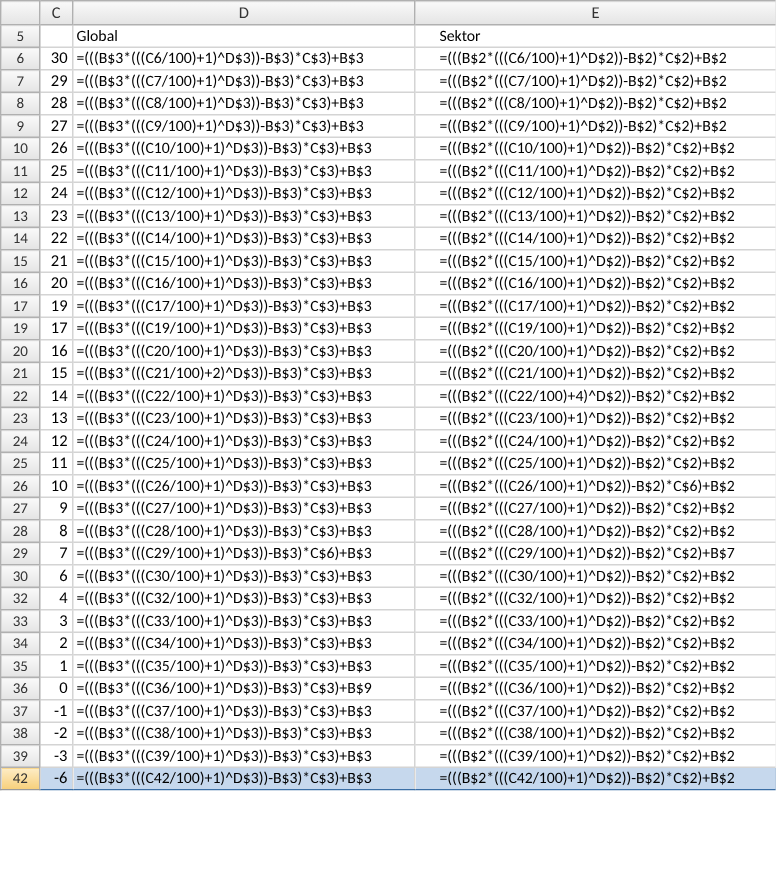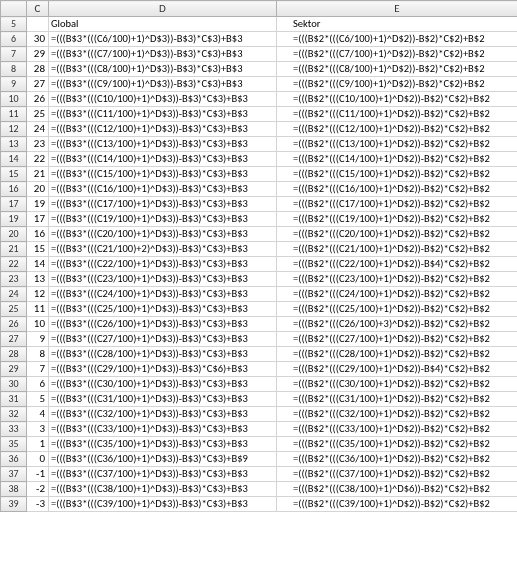--- a/index.html
+++ b/index.html
@@ -178,21 +178,21 @@
       <tr>
         <td class="rowhead">21</td>
         <td class="colC">15</td>
         <td class="colD">=(((B$3*(((C21/100)+2)^D$3))-B$3)*C$3)+B$3</td>
         <td class="colE">=(((B$2*(((C21/100)+1)^D$2))-B$2)*C$2)+B$2</td>
       </tr>
       <tr>
         <td class="rowhead">22</td>
         <td class="colC">14</td>
         <td class="colD">=(((B$3*(((C22/100)+1)^D$3))-B$3)*C$3)+B$3</td>
-        <td class="colE">=(((B$2*(((C22/100)+1)^D$2))-B$4)*C$2)+B$2</td>
+        <td class="colE">=(((B$2*(((C22/100)+4)^D$2))-B$2)*C$2)+B$2</td>
       </tr>
       <tr>
         <td class="rowhead">23</td>
         <td class="colC">13</td>
         <td class="colD">=(((B$3*(((C23/100)+1)^D$3))-B$3)*C$3)+B$3</td>
         <td class="colE">=(((B$2*(((C23/100)+1)^D$2))-B$2)*C$2)+B$2</td>
       </tr>
       <tr>
         <td class="rowhead">24</td>
         <td class="colC">12</td>
@@ -202,65 +202,65 @@
       <tr>
         <td class="rowhead">25</td>
         <td class="colC">11</td>
         <td class="colD">=(((B$3*(((C25/100)+1)^D$3))-B$3)*C$3)+B$3</td>
         <td class="colE">=(((B$2*(((C25/100)+1)^D$2))-B$2)*C$2)+B$2</td>
       </tr>
       <tr>
         <td class="rowhead">26</td>
         <td class="colC">10</td>
         <td class="colD">=(((B$3*(((C26/100)+1)^D$3))-B$3)*C$3)+B$3</td>
-        <td class="colE">=(((B$2*(((C26/100)+3)^D$2))-B$2)*C$2)+B$2</td>
+        <td class="colE">=(((B$2*(((C26/100)+1)^D$2))-B$2)*C$6)+B$2</td>
       </tr>
       <tr>
         <td class="rowhead">27</td>
         <td class="colC">9</td>
         <td class="colD">=(((B$3*(((C27/100)+1)^D$3))-B$3)*C$3)+B$3</td>
         <td class="colE">=(((B$2*(((C27/100)+1)^D$2))-B$2)*C$2)+B$2</td>
       </tr>
       <tr>
         <td class="rowhead">28</td>
         <td class="colC">8</td>
         <td class="colD">=(((B$3*(((C28/100)+1)^D$3))-B$3)*C$3)+B$3</td>
         <td class="colE">=(((B$2*(((C28/100)+1)^D$2))-B$2)*C$2)+B$2</td>
       </tr>
       <tr>
         <td class="rowhead">29</td>
         <td class="colC">7</td>
         <td class="colD">=(((B$3*(((C29/100)+1)^D$3))-B$3)*C$6)+B$3</td>
-        <td class="colE">=(((B$2*(((C29/100)+1)^D$2))-B$4)*C$2)+B$2</td>
+        <td class="colE">=(((B$2*(((C29/100)+1)^D$2))-B$2)*C$2)+B$7</td>
       </tr>
       <tr>
         <td class="rowhead">30</td>
         <td class="colC">6</td>
         <td class="colD">=(((B$3*(((C30/100)+1)^D$3))-B$3)*C$3)+B$3</td>
         <td class="colE">=(((B$2*(((C30/100)+1)^D$2))-B$2)*C$2)+B$2</td>
       </tr>
       <tr>
-        <td class="rowhead">31</td>
-        <td class="colC">5</td>
-        <td class="colD">=(((B$3*(((C31/100)+1)^D$3))-B$3)*C$3)+B$3</td>
-        <td class="colE">=(((B$2*(((C31/100)+1)^D$2))-B$2)*C$2)+B$2</td>
-      </tr>
-      <tr>
         <td class="rowhead">32</td>
         <td class="colC">4</td>
         <td class="colD">=(((B$3*(((C32/100)+1)^D$3))-B$3)*C$3)+B$3</td>
         <td class="colE">=(((B$2*(((C32/100)+1)^D$2))-B$2)*C$2)+B$2</td>
       </tr>
       <tr>
         <td class="rowhead">33</td>
         <td class="colC">3</td>
         <td class="colD">=(((B$3*(((C33/100)+1)^D$3))-B$3)*C$3)+B$3</td>
         <td class="colE">=(((B$2*(((C33/100)+1)^D$2))-B$2)*C$2)+B$2</td>
       </tr>
       <tr>
+        <td class="rowhead">34</td>
+        <td class="colC">2</td>
+        <td class="colD">=(((B$3*(((C34/100)+1)^D$3))-B$3)*C$3)+B$3</td>
+        <td class="colE">=(((B$2*(((C34/100)+1)^D$2))-B$2)*C$2)+B$2</td>
+      </tr>
+      <tr>
         <td class="rowhead">35</td>
         <td class="colC">1</td>
         <td class="colD">=(((B$3*(((C35/100)+1)^D$3))-B$3)*C$3)+B$3</td>
         <td class="colE">=(((B$2*(((C35/100)+1)^D$2))-B$2)*C$2)+B$2</td>
       </tr>
       <tr>
         <td class="rowhead">36</td>
         <td class="colC">0</td>
         <td class="colD">=(((B$3*(((C36/100)+1)^D$3))-B$3)*C$3)+B$9</td>
         <td class="colE">=(((B$2*(((C36/100)+1)^D$2))-B$2)*C$2)+B$2</td>
@@ -268,22 +268,28 @@
       <tr>
         <td class="rowhead">37</td>
         <td class="colC">-1</td>
         <td class="colD">=(((B$3*(((C37/100)+1)^D$3))-B$3)*C$3)+B$3</td>
         <td class="colE">=(((B$2*(((C37/100)+1)^D$2))-B$2)*C$2)+B$2</td>
       </tr>
       <tr>
         <td class="rowhead">38</td>
         <td class="colC">-2</td>
         <td class="colD">=(((B$3*(((C38/100)+1)^D$3))-B$3)*C$3)+B$3</td>
-        <td class="colE">=(((B$2*(((C38/100)+1)^D$6))-B$2)*C$2)+B$2</td>
+        <td class="colE">=(((B$2*(((C38/100)+1)^D$2))-B$2)*C$2)+B$2</td>
       </tr>
       <tr>
         <td class="rowhead">39</td>
         <td class="colC">-3</td>
         <td class="colD">=(((B$3*(((C39/100)+1)^D$3))-B$3)*C$3)+B$3</td>
         <td class="colE">=(((B$2*(((C39/100)+1)^D$2))-B$2)*C$2)+B$2</td>
       </tr>
+      <tr class="selected">
+        <td class="rowhead selected">42</td>
+        <td class="colC">-6</td>
+        <td class="colD">=(((B$3*(((C42/100)+1)^D$3))-B$3)*C$3)+B$3</td>
+        <td class="colE">=(((B$2*(((C42/100)+1)^D$2))-B$2)*C$2)+B$2</td>
+      </tr>
     </tbody>
 </table>
 
 </body></html>

